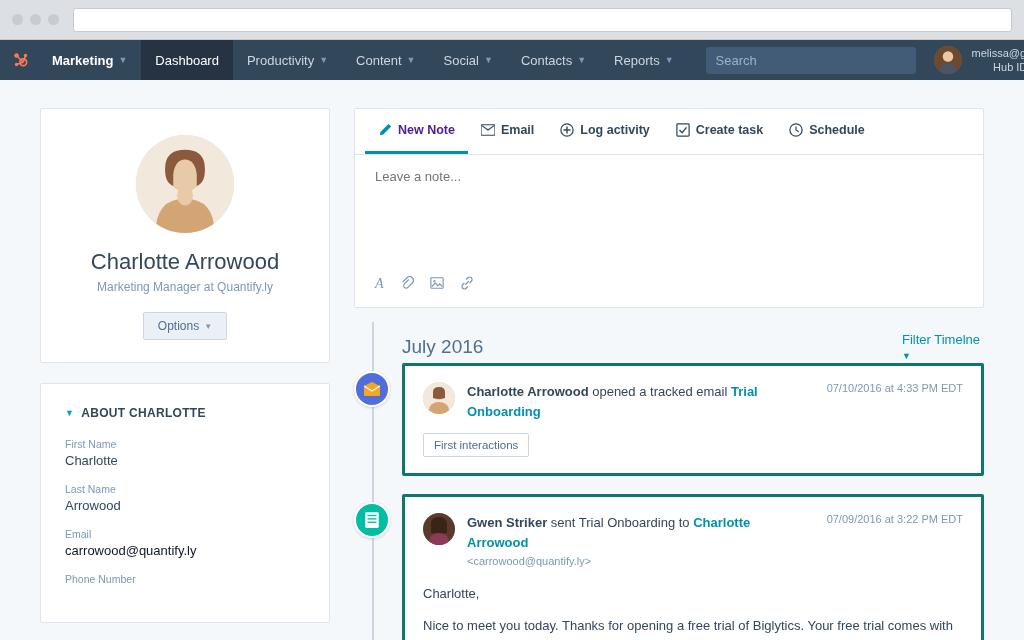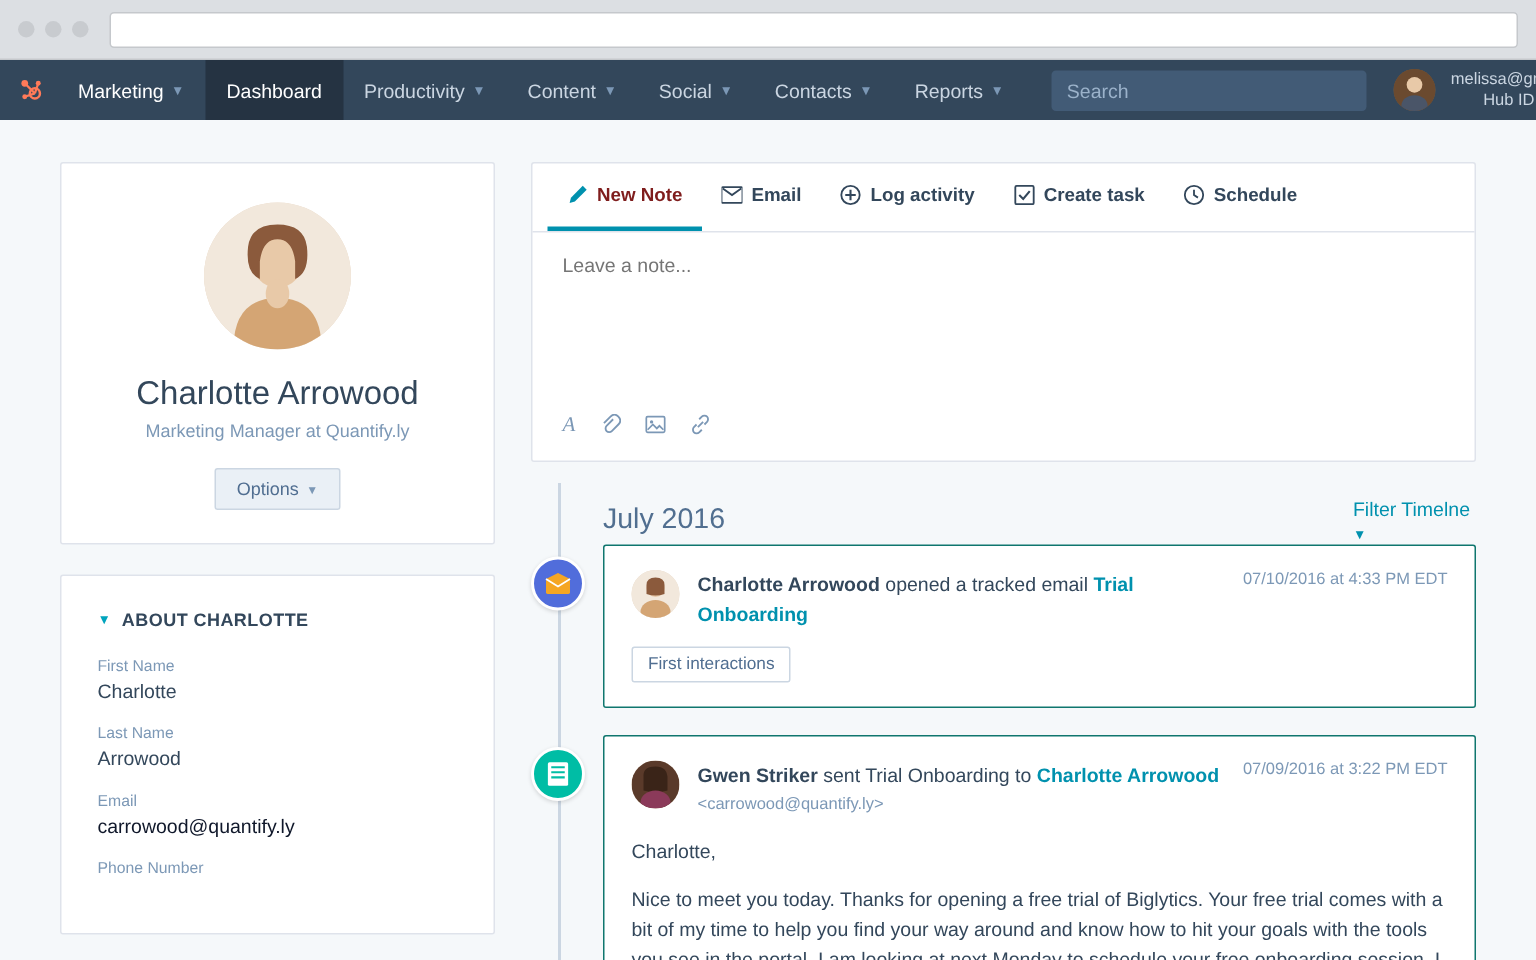--- a/index.html
+++ b/index.html
@@ -10,21 +10,21 @@
     .traffic-lights { display: flex; gap: 7px; margin-right: 14px; }
     .traffic-light { width: 11px; height: 11px; border-radius: 50%; background: #c8cbcf; }
     .url-bar { flex: 1; height: 24px; background: #fff; border-radius: 3px; border: 1px solid #c5c8cc; }
     
     
     .topnav { background: #33475b; height: 40px; display: flex; align-items: center; color: #cbd6e2; padding: 0 14px 0 0; }
     .logo { display: flex; align-items: center; margin: 0 8px 0 12px; }
     .logo-icon { width: 18px; height: 18px; }
     .nav-section { display: flex; align-items: center; height: 100%; }
     .nav-item { display: flex; align-items: center; height: 100%; padding: 0 14px; font-size: 13px; cursor: pointer; color: #cbd6e2; white-space: nowrap; }
-    .nav-item.primary { color: #fff; font-weight: 400; }
+    .nav-item.primary { color: #fff; font-weight: 700; }
     .nav-item.active { background: #253342; color: #fff; }
     .nav-item .caret { margin-left: 5px; font-size: 9px; color: #7c98b6; }
     .nav-search { flex: 1; margin: 0 18px; }
     .nav-search input { background: #425b76; border: none; color: #cbd6e2; padding: 6px 10px; border-radius: 3px; width: 210px; font-size: 13px; }
     .nav-search input::placeholder { color: #9bb2ca; }
     .nav-right { display: flex; align-items: center; gap: 10px; margin-left: auto; }
     .avatar-small { width: 28px; height: 28px; border-radius: 50%; background: #7a5c3d; overflow: hidden; }
     .user-meta { text-align: right; font-size: 11px; color: #cbd6e2; line-height: 14px; }
     
     
@@ -49,40 +49,40 @@
     .about-header .caret-down { color: #00a4bd; font-size: 9px; }
     .about-field { margin-bottom: 15px; }
     .about-label { font-size: 10.5px; color: #7c98b6; margin-bottom: 3px; }
     .about-value { font-size: 13px; color: #33475b; }
     .about-value.link { color: #0f172a; }
     
     
     .action-card { padding: 0; }
     .action-tabs { display: flex; border-bottom: 1px solid #dfe3eb; padding: 0 10px; }
     .action-tab { display: flex; align-items: center; gap: 6px; padding: 14px 13px; font-size: 12.5px; font-weight: 600; color: #33475b; cursor: pointer; border-bottom: 3px solid transparent; }
-    .action-tab.active { color: #7f1d1d; border-bottom-color: #0091ae; }
+    .action-tab.active { color: #4c1d95; border-bottom-color: #0091ae; }
     .tab-icon { width: 14px; height: 14px; display: inline-flex; align-items: center; justify-content: center; }
     .note-area { padding: 14px 20px 14px; }
     .note-input { border: none; width: 100%; font-size: 13px; color: #99acc2; resize: none; height: 90px; font-family: inherit; outline:none;}
     .note-toolbar { display: flex; gap: 16px; padding: 0 20px 14px; color: #7c98b6; }
     .note-toolbar span { cursor: pointer; font-size: 14px; }
     
     
     .timeline-wrap { position: relative; padding-left: 48px; margin-top: 24px; }
     .timeline-header { display: flex; justify-content: space-between; align-items: center; margin-bottom: 2px; padding-right: 4px; gap: 20px; }
     .timeline-month { font-size: 19px; font-weight: 300; color: #516f90; }
     .timeline-filter { color: #0091ae; font-size: 13px; font-weight: 400; cursor: pointer; display: flex; gap: 4px; flex-direction: column; }
     .timeline-filter .caret { font-size: 9px; }
     .timeline-line { position: absolute; left: 18px; top: -10px; bottom: 0; width: 2px; background: #cbd6e2; }
     
     .timeline-item { position: relative; margin-bottom: 18px; }
     .timeline-badge { position: absolute; left: -48px; top: 8px; width: 36px; height: 36px; border-radius: 50%; display: flex; align-items: center; justify-content: center; border: 2px solid #fff; box-shadow: 0 1px 3px rgba(0,0,0,0.15); }
     .timeline-badge.email { background: #516ddb; }
     .timeline-badge.note { background: #00bda5; }
-    .event-card { background: #fff; border: 1px solid #0f766e; border-radius: 2px; padding: 16px 18px; }
+    .event-card { background: #fff; border: 3px solid #0f766e; border-radius: 2px; padding: 16px 18px; }
     .event-head { display: flex; align-items: flex-start; gap: 12px; }
     .event-avatar { width: 32px; height: 32px; border-radius: 50%; overflow: hidden; background: #e8d6c4; flex-shrink: 0; }
     .event-avatar svg { width: 100%; height: 100%; }
     .event-text { flex: 1; font-size: 13px; color: #33475b; line-height: 1.5; }
     .event-text .strong { font-weight: 600; }
     .event-text .linkish { color: #0091ae; font-weight: 600; }
     .event-sub { font-size: 11px; color: #7c98b6; margin-top: 1px; }
     .event-time { font-size: 11px; color: #7c98b6; white-space: nowrap; }
     .show-interactions { display: inline-block; margin-top: 12px; border: 1px solid #cbd6e2; background:#fff; padding: 5px 10px; font-size: 11.5px; color: #506e91; border-radius: 2px; cursor: pointer; }
     .event-body { margin-top: 14px; font-size: 13px; color: #33475b; line-height: 1.55; }

